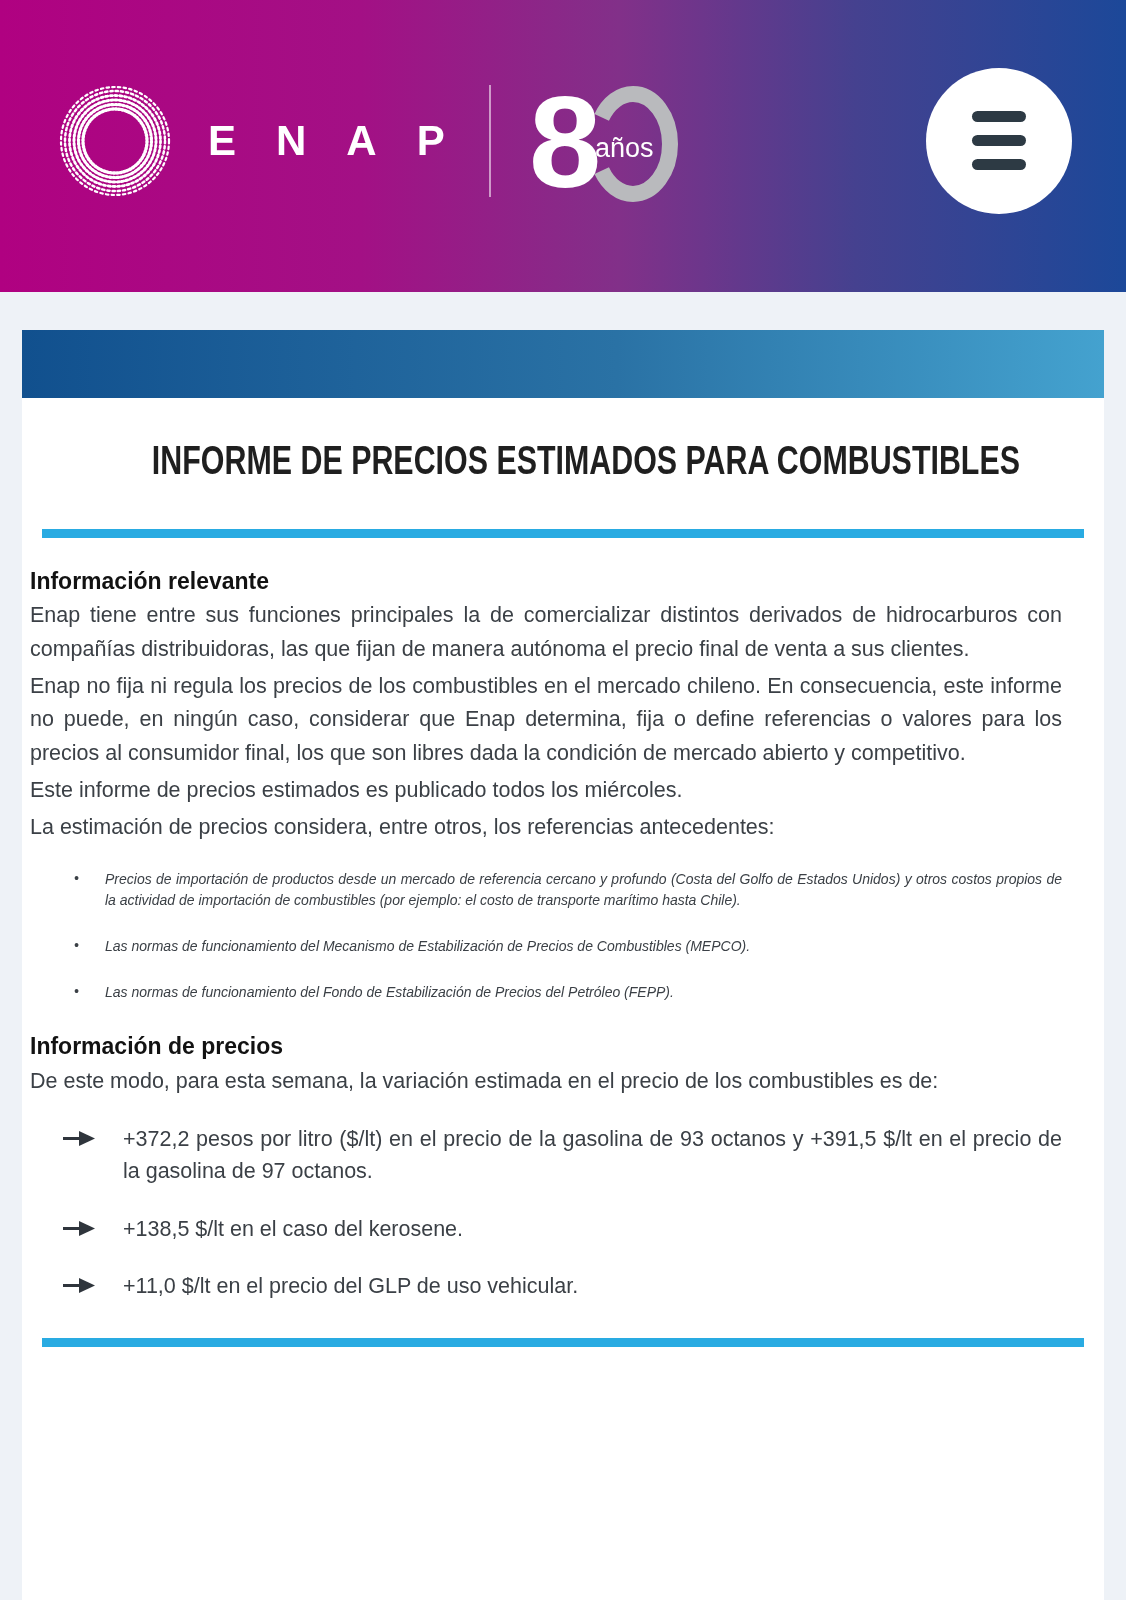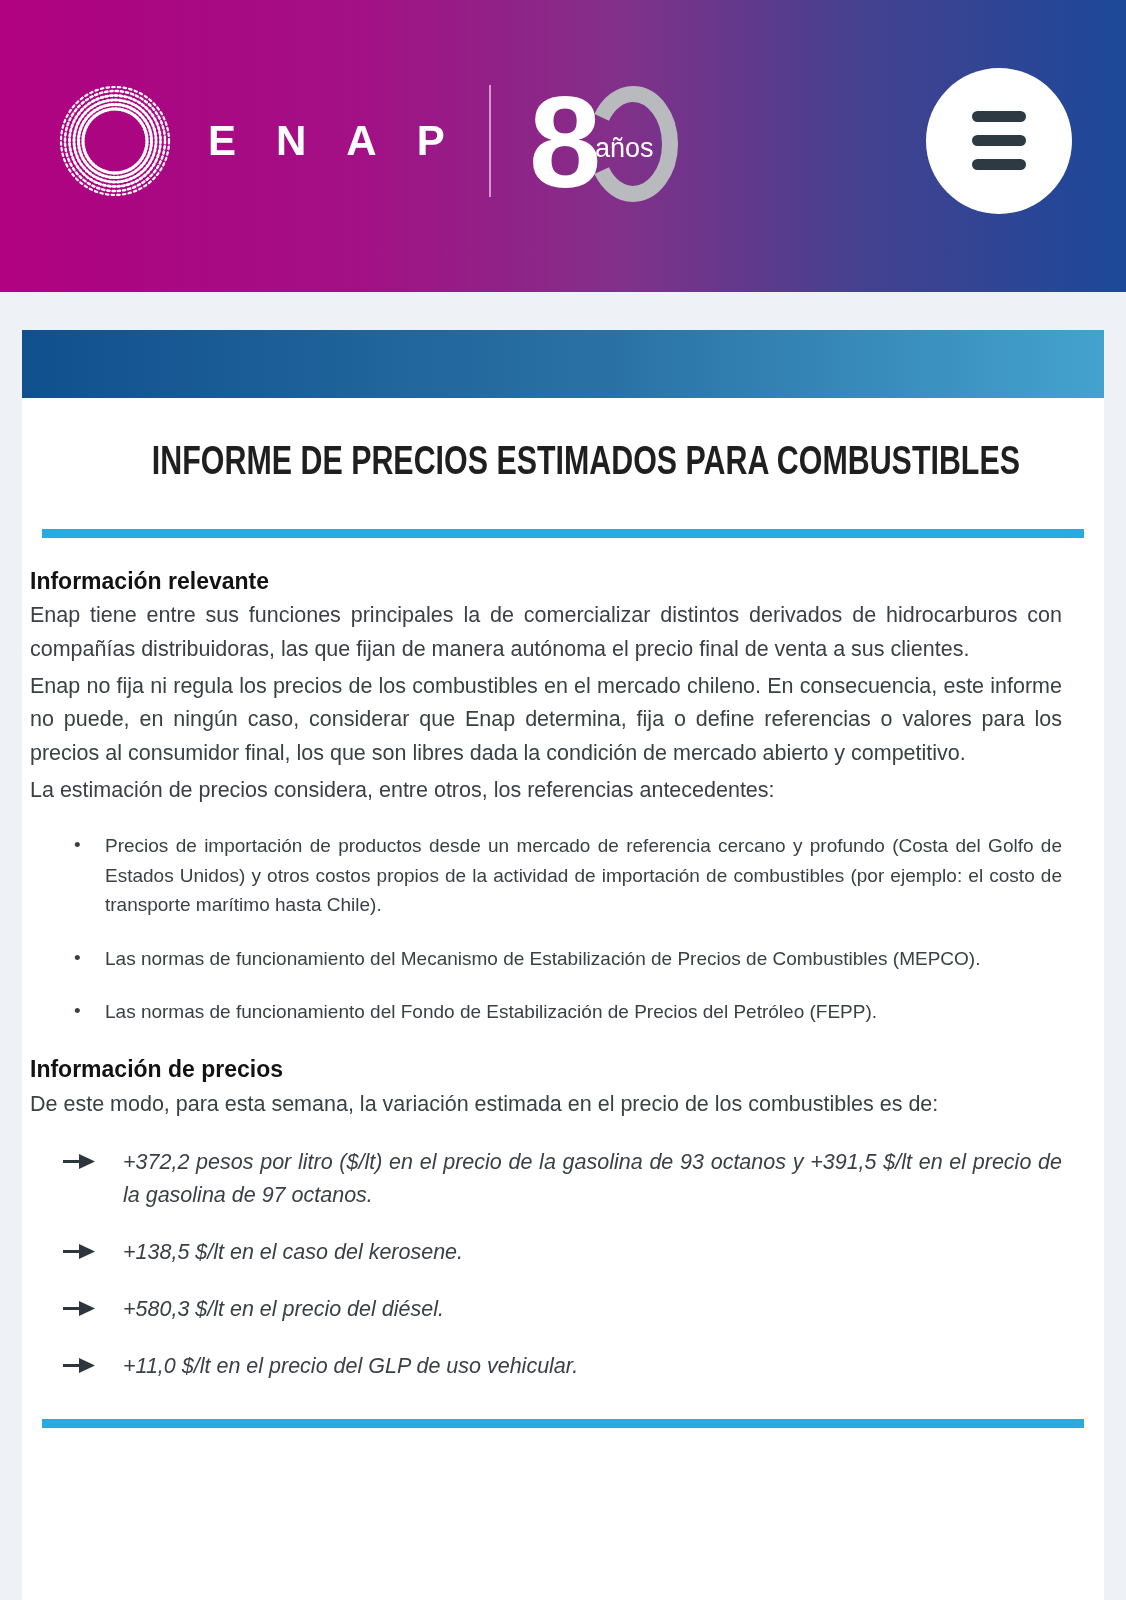--- a/index.html
+++ b/index.html
@@ -107,34 +107,35 @@
     text-align: justify;
     margin: 4px 0 0;
     color: #3b4046;
   }
 
   ul.bullet-list { list-style: none; margin: 10px 0 0; padding: 0; }
   ul.bullet-list li {
     position: relative;
     padding-left: 75px;
     margin-top: 24px;
-    font-size: 19px;
+    font-size: 14px;
     line-height: 1.55;
     text-align: justify;
     color: #3b4046;
+    font-style: italic;
   }
   ul.bullet-list li::before {
     content: "\2022";
     position: absolute;
     left: 44px;
     top: -1px;
     color: #3b4046;
   }
 
-  ul.arrow-list { list-style: none; margin: 10px 0 0; padding: 0; font-style: italic; }
+  ul.arrow-list { list-style: none; margin: 10px 0 0; padding: 0; }
   ul.arrow-list li {
     position: relative;
     padding-left: 93px;
     margin-top: 25px;
     font-size: 21.5px;
     line-height: 1.5;
     text-align: justify;
     color: #3b4046;
   }
   ul.arrow-list li .arrow-icon {
@@ -181,20 +182,21 @@
 
     <h1 class="report-title">INFORME DE PRECIOS ESTIMADOS PARA COMBUSTIBLES</h1>
 
     <hr class="cyan-rule">
 
     <section class="card-content">
       <h2 class="section-heading">Información relevante</h2>
 
       <p class="body-par">Enap tiene entre sus funciones principales la de comercializar distintos derivados de hidrocarburos con compañías distribuidoras, las que fijan de manera autónoma el precio final de venta a sus clientes.</p>
       <p class="body-par">Enap no fija ni regula los precios de los combustibles en el mercado chileno. En consecuencia, este informe no puede, en ningún caso, considerar que Enap determina, fija o define referencias o valores para los precios al consumidor final, los que son libres dada la condición de mercado abierto y competitivo.</p>
+      <p class="body-par">Este informe de precios estimados es publicado todos los miércoles.</p>
       <p class="body-par">La estimación de precios considera, entre otros, los referencias antecedentes:</p>
 
       <ul class="bullet-list">
         <li>Precios de importación de productos desde un mercado de referencia cercano y profundo (Costa del Golfo de Estados Unidos) y otros costos propios de la actividad de importación de combustibles (por ejemplo: el costo de transporte marítimo hasta Chile).</li>
         <li>Las normas de funcionamiento del Mecanismo de Estabilización de Precios de Combustibles (MEPCO).</li>
         <li>Las normas de funcionamiento del Fondo de Estabilización de Precios del Petróleo (FEPP).</li>
       </ul>
 
       <h2 class="section-heading">Información de precios</h2>
 
@@ -213,27 +215,20 @@
             <line x1="1" y1="8.5" x2="20" y2="8.5" stroke="#2f353c" stroke-width="3"></line>
             <path d="M17 1 L33 8.5 L17 16 Z" fill="#2f353c"></path>
           </svg>
           <span>+138,5 $/lt en el caso del kerosene.</span>
         </li>
         <li>
           <svg class="arrow-icon" viewBox="0 0 34 17" aria-hidden="true">
             <line x1="1" y1="8.5" x2="20" y2="8.5" stroke="#2f353c" stroke-width="3"></line>
             <path d="M17 1 L33 8.5 L17 16 Z" fill="#2f353c"></path>
           </svg>
-          <span>+580,3 $/lt en el precio del diésel.</span>
-        </li>
-        <li>
-          <svg class="arrow-icon" viewBox="0 0 34 17" aria-hidden="true">
-            <line x1="1" y1="8.5" x2="20" y2="8.5" stroke="#2f353c" stroke-width="3"></line>
-            <path d="M17 1 L33 8.5 L17 16 Z" fill="#2f353c"></path>
-          </svg>
           <span>+11,0 $/lt en el precio del GLP de uso vehicular.</span>
         </li>
       </ul>
     </section>
 
     <hr class="cyan-rule bottom">
 
   </article>
 </main>
 

